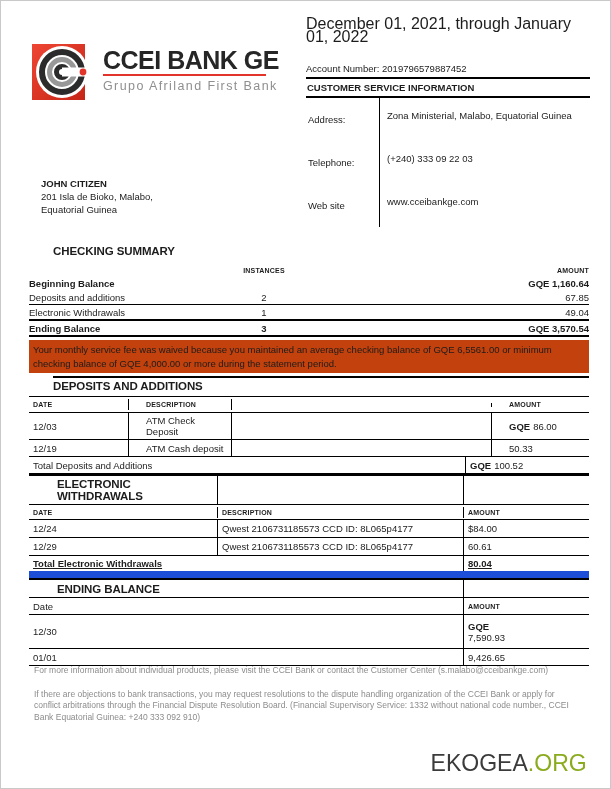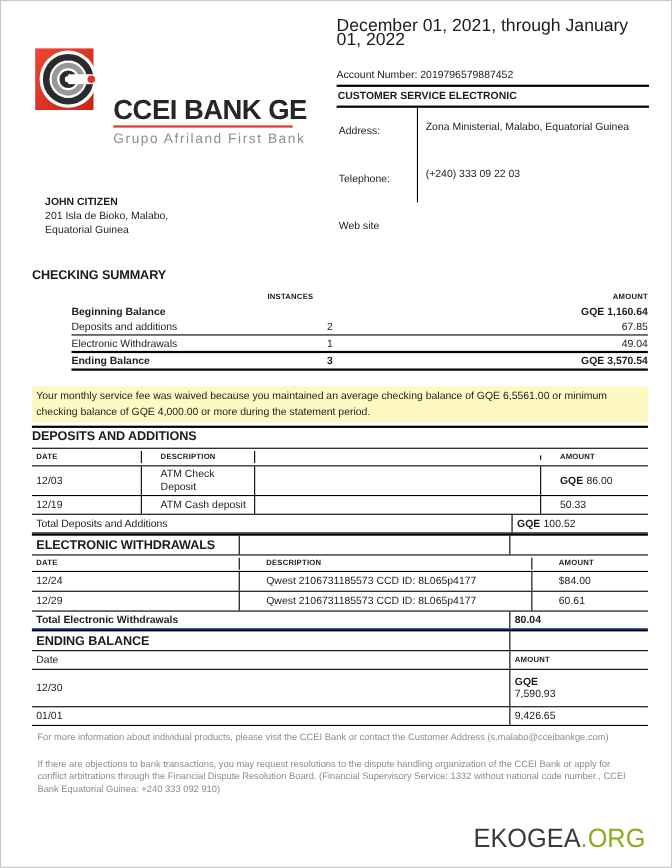--- a/index.html
+++ b/index.html
@@ -4,71 +4,71 @@
 <style>
   html,body{margin:0;padding:0;background:#fff;}
   .page{
     position:relative;width:611px;height:789px;box-sizing:border-box;
     background:#fff;border:1px solid #c9c9c9;overflow:hidden;
     font-family:"Liberation Sans",sans-serif;color:#1c1c1c;
   }
   
   .logo{position:absolute;left:30px;top:42px;display:flex;align-items:flex-start;}
   .logo-icon{width:66px;height:60px;flex:0 0 auto;}
-  .logo-text{margin-left:6px;padding-top:4px;margin-top:40px;}
+  .logo-text{margin-left:6px;padding-top:4px;}
   .bank-name{font-size:25px;font-weight:bold;color:#262626;letter-spacing:-0.5px;line-height:26px;}
   .bank-underline{height:2px;background:#e2342a;margin:1px 0 3px 0;width:163px;}
   .tagline{font-size:12.5px;color:#8f8f8f;letter-spacing:1.4px;}
   
   .hdr{position:absolute;left:305px;top:16px;width:284px;font-size:9.5px;line-height:13px;}
   .hdr .period{font-size:16px;margin-bottom:19px;}
   .hdr .acct{margin-bottom:2px;}
   .rule-thick{border-top:2.5px solid #000;}
   .csi-title{font-weight:bold;font-size:9.5px;padding:2px 1px;}
   .csi-table{border-top:2.5px solid #000;}
   .csi-row{display:grid;grid-template-columns:73px 1fr;}
   .csi-row .lbl{padding:15px 2px;}
   .csi-row .val{padding:11px 2px 1px 7px;border-left:1px solid #000;}
   
   .customer{position:absolute;left:40px;top:176px;font-size:9.5px;line-height:13px;}
   .customer .name{font-weight:bold;}
   
   .main{position:absolute;left:28px;top:244px;width:560px;font-size:9.5px;}
-  .sec-title{font-size:11.5px;font-weight:bold;letter-spacing:-0.1px;}
+  .sec-title{font-size:11.5px;font-weight:bold;letter-spacing:-0.1px;margin-left:24px;}
   .colhead{font-size:7px;font-weight:bold;letter-spacing:0.2px;}
   .b{font-weight:bold;}
   
   .sum-title{height:16px;}
   .sum-head{display:grid;grid-template-columns:185px 100px 1fr;height:13px;align-items:end;padding-bottom:2px;}
   .sum-head .c2{text-align:center;}
   .sum-head .c3{text-align:right;}
-  .sum-row{display:grid;grid-template-columns:185px 100px 1fr;height:14px;align-items:center;margin-left:36px;}
+  .sum-row{display:grid;grid-template-columns:185px 100px 1fr;height:14px;align-items:center;}
   .sum-row .c2{text-align:center;}
   .sum-row .c3{text-align:right;}
   .bb-thin{border-bottom:1px solid #000;}
   .bt-thick{border-top:2.5px solid #000;}
   .bb-thick{border-bottom:2.5px solid #000;}
-  .note{background:#fef9c3;margin-top:14px;padding:3px 4px;line-height:13.5px;width:552px;}
+  .note{background:#c2410c;margin-top:3px;padding:3px 4px;line-height:13.5px;width:552px;}
   
   .cell{padding:2px 4px;box-sizing:border-box;}
   .br{border-right:1px solid #000;}
   
   .dep-title{margin-top:3px;border-top:2.5px solid #000;padding:2px 0 2px 0;height:14px;}
   .dep-head,.dep-row{display:grid;grid-template-columns:100px 90px 247px 123px;min-height:15px;align-items:center;gap:13px;}
   .dep-head{border-top:1px solid #000;border-bottom:1px solid #000;}
   .dep-row{border-bottom:1px solid #000;min-height:16px;}
   .dep-total{display:grid;grid-template-columns:437px 123px;min-height:16px;align-items:center;border-bottom:1px solid #000;}
   .cur{font-weight:bold;margin-right:3px;}
   .cur:empty{margin:0;}
   
   .ew-title{display:grid;grid-template-columns:189px 246px 125px;border-top:2.5px solid #000;min-height:17px;align-items:center;}
-  .ew-head,.ew-row{display:grid;grid-template-columns:189px 246px 125px;min-height:14px;align-items:center;gap:20px;}
+  .ew-head,.ew-row{display:grid;grid-template-columns:189px 246px 125px;min-height:14px;align-items:center;}
   .ew-head{border-top:1px solid #000;border-bottom:1px solid #000;}
   .ew-row{border-bottom:1px solid #000;min-height:17px;}
-  .ew-total{display:grid;grid-template-columns:435px 125px;min-height:15px;align-items:center;border-bottom:1px solid #1d4ed8;}
+  .ew-total{display:grid;grid-template-columns:435px 125px;min-height:15px;align-items:center;border-bottom:7px solid #1d4ed8;text-decoration:underline;}
   
   .eb-title{display:grid;grid-template-columns:435px 125px;border-top:2.5px solid #000;min-height:17px;align-items:center;}
   .eb-head,.eb-row{display:grid;grid-template-columns:435px 125px;align-items:center;}
   .eb-head{border-top:1px solid #000;border-bottom:1px solid #000;min-height:16px;}
   .eb-row{border-bottom:1px solid #000;min-height:16px;}
   .eb-row.tall{min-height:33px;}
   .cur-block{display:block;font-weight:bold;}
   .cur-block:empty{display:none;}
   .full-h{height:100%;display:flex;align-items:center;}
   .full-h.top2{align-items:flex-start;padding-top:2px;flex-direction:column;justify-content:center;align-items:flex-start;}
@@ -108,32 +108,33 @@
     </div>
   </div>
 
   <div class="hdr">
     <div class="period">December 01, 2021,  through January 01, 2022</div>
     <div class="acct">
       <span>Account Number:</span>
       <span>2019796579887452</span>
     </div>
     <div class="rule-thick"></div>
-    <div class="csi-title">CUSTOMER SERVICE ELECTRONIC</div>
+    <div class="csi-title">CUSTOMER SERVICE INFORMATION</div>
     <div class="csi-table">
       <div class="csi-row">
         <div class="lbl">Address:</div>
         <div class="val">Zona Ministerial, Malabo, Equatorial Guinea</div>
       </div>
       <div class="csi-row">
         <div class="lbl">Telephone:</div>
         <div class="val">(+240) 333 09 22 03</div>
       </div>
       <div class="csi-row">
         <div class="lbl">Web site</div>
+        <div class="val">www.cceibankge.com</div>
       </div>
     </div>
   </div>
 
   <div class="customer">
     <div class="name">JOHN CITIZEN</div>
     <div>201 Isla de Bioko, Malabo,</div>
     <div>Equatorial Guinea</div>
   </div>
 
@@ -243,21 +244,21 @@
     <div class="eb-row">
       <div class="cell br full-h">01/01</div>
       <div class="cell full-h top2">
 
         <span>9,426.65</span>
       </div>
     </div>
   </div>
 
   <div class="footer">
-    <p>For more information about individual products, please visit the CCEI Bank or contact the Customer Address (s.malabo@cceibankge.com)</p>
+    <p>For more information about individual products, please visit the CCEI Bank or contact the Customer Center (s.malabo@cceibankge.com)</p>
     <p>If there are objections to bank transactions, you may request resolutions to the dispute handling organization of the CCEI Bank or apply for conflict arbitrations through the Financial Dispute Resolution Board. (Financial Supervisory Service: 1332 without national code number., CCEI Bank Equatorial Guinea: +240 333 092 910)</p>
   </div>
 
   <div class="watermark">
     <span class="wm-main">EKOGEA</span><span class="wm-accent">.ORG</span>
   </div>
 
 </div>
 
 </body></html>

